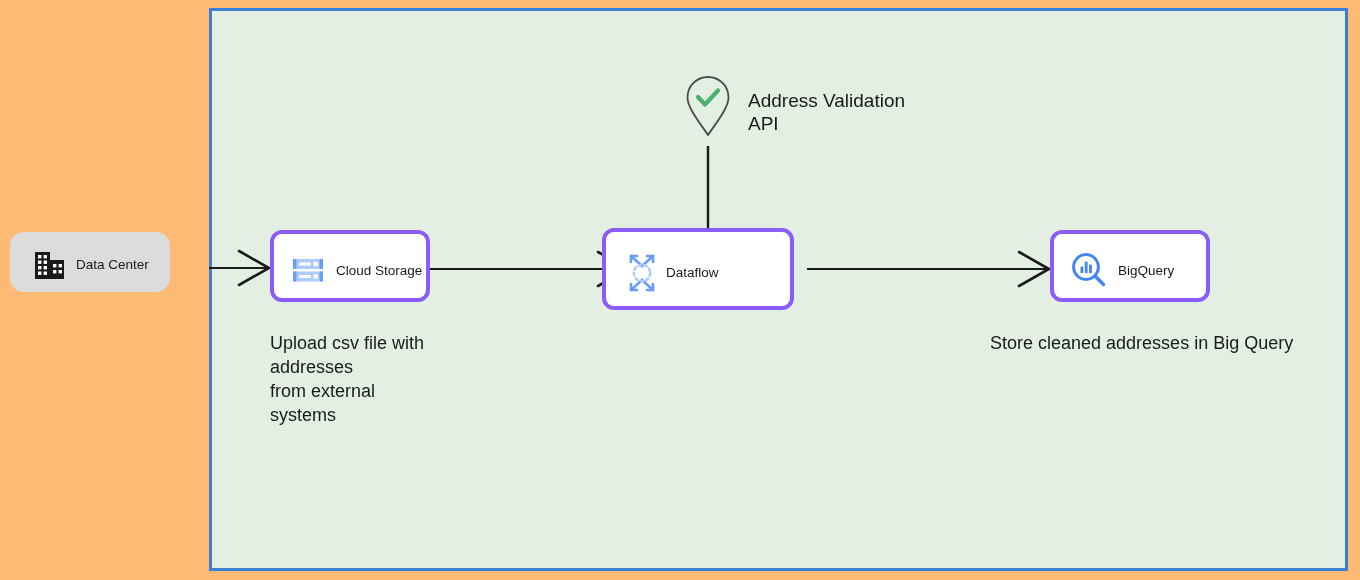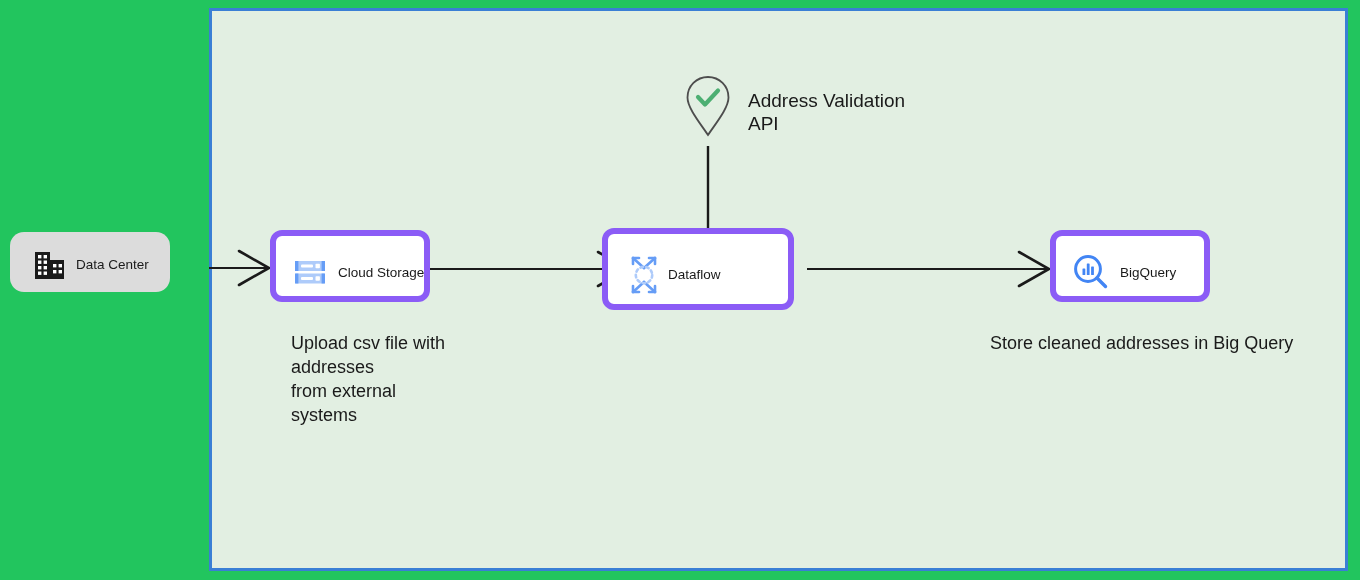--- a/index.html
+++ b/index.html
@@ -4,21 +4,21 @@
 <style>
   html, body {
     margin: 0;
     padding: 0;
     background: #000000;
   }
   #canvas {
     position: relative;
     width: 1360px;
     height: 580px;
-    background: #22c55e;
+    background: #fdba74;
     overflow: hidden;
     font-family: "Liberation Sans", sans-serif;
   }
 
   
   #cloud-boundary {
     position: absolute;
     left: 209px;
     top: 8px;
     width: 1139px;
@@ -58,21 +58,21 @@
     background: #dcdcdc;
     border: none;
     border-radius: 14px;
   }
   #node-datacenter .node-icon { left: 22px; top: 16px; width: 36px; height: 36px; }
   #node-datacenter .node-label { left: 66px; top: 25px; }
 
   
   .gcp-node {
     background: #ffffff;
-    border: 6px solid #8b5cf6;
+    border: 4px solid #8b5cf6;
   }
   #node-cloud-storage { left: 270px; top: 230px; width: 160px; height: 72px; }
   #node-cloud-storage .node-icon { left: 16px; top: 18px; width: 36px; height: 36px; }
   #node-cloud-storage .node-label { left: 62px; top: 29px; }
 
   #node-dataflow { left: 602px; top: 228px; width: 192px; height: 82px; }
   #node-dataflow .node-icon { left: 18px; top: 22px; width: 36px; height: 38px; }
   #node-dataflow .node-label { left: 60px; top: 33px; }
 
   #node-bigquery { left: 1050px; top: 230px; width: 160px; height: 72px; }
@@ -104,21 +104,21 @@
     width: 200px;
   }
 
   
   .caption {
     position: absolute;
     font-size: 18px;
     line-height: 24px;
     color: #1a1a1a;
   }
-  #caption-upload { left: 270px; top: 331px; width: 210px; margin-left: 21px; }
+  #caption-upload { left: 270px; top: 331px; width: 210px; }
   #caption-process { left: 570px; top: 331px; width: 380px; white-space: nowrap; }
   #caption-store { left: 990px; top: 331px; width: 400px; white-space: nowrap; }
 
   
   .edge-svg {
     position: absolute;
     left: 0;
     top: 0;
     width: 1360px;
     height: 580px;

